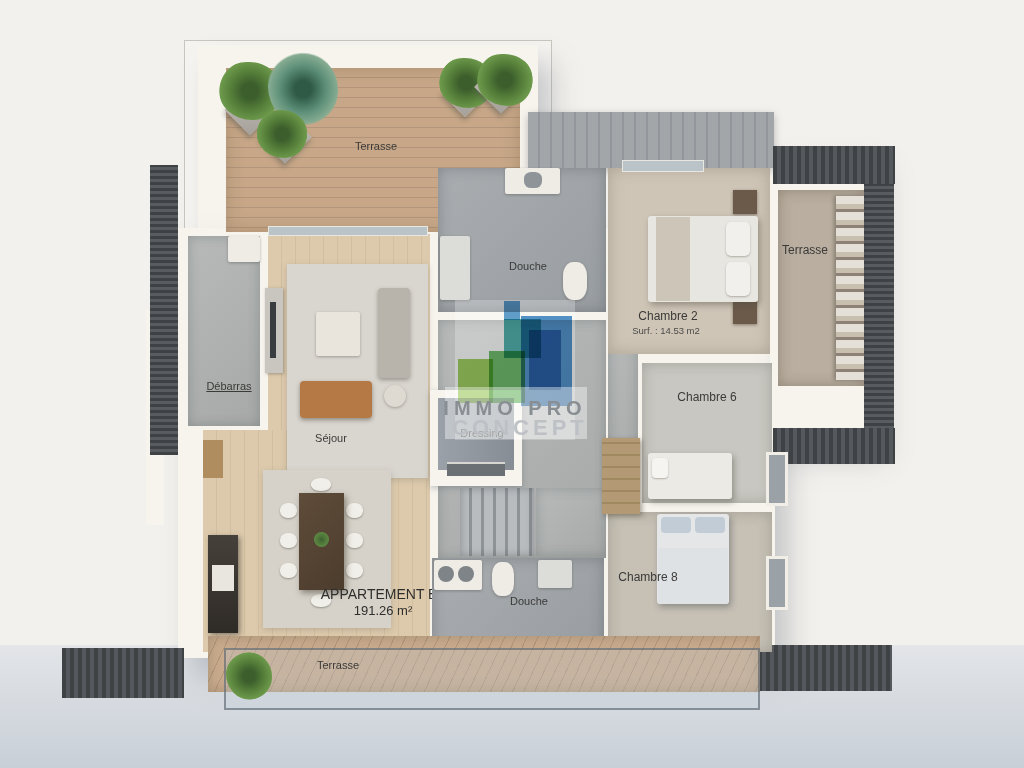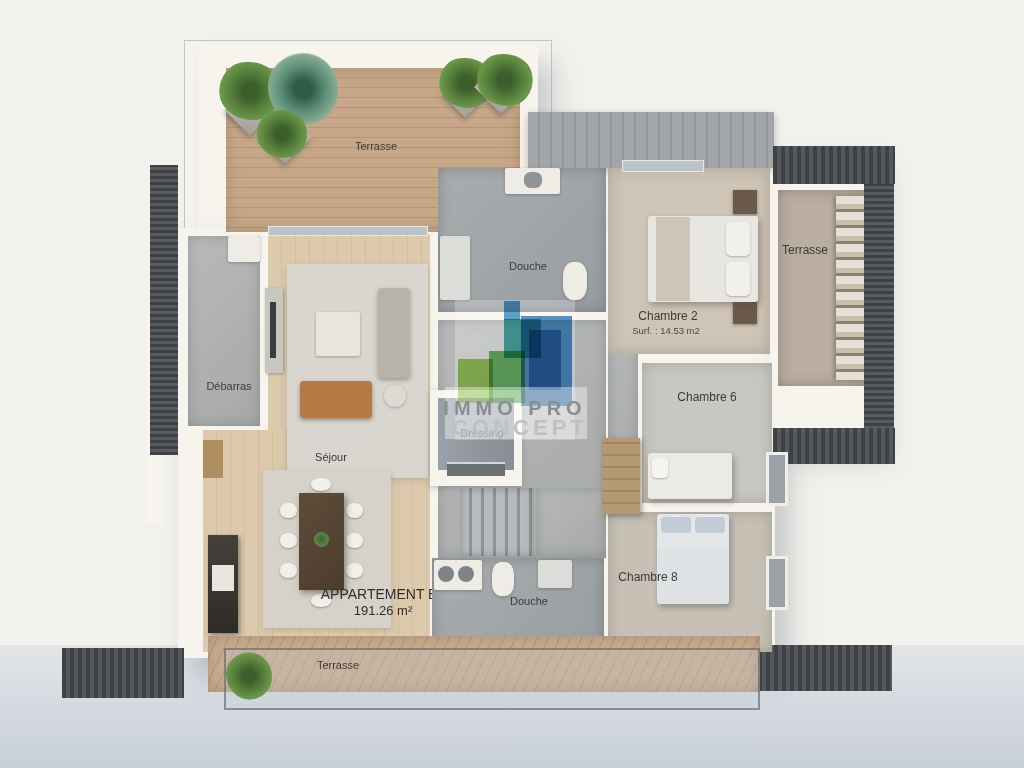--- a/index.html
+++ b/index.html
@@ -60,36 +60,36 @@
 <div class="abs plant" style="left:256px;top:110px;width:52px;height:48px;"></div>
 <div class="abs planter" style="left:448px;top:76px;width:34px;height:34px;"></div>
 <div class="abs plant" style="left:438px;top:58px;width:56px;height:50px;"></div>
 <div class="abs planter" style="left:482px;top:68px;width:38px;height:38px;"></div>
 <div class="abs plant" style="left:476px;top:54px;width:58px;height:52px;"></div>
 <div class="abs planter" style="left:462px;top:186px;width:38px;height:38px;"></div>
 <div class="abs plant" style="left:448px;top:168px;width:62px;height:54px;"></div>
 
 <div class="abs concrete-l" style="left:188px;top:236px;width:72px;height:190px;"></div>
 <div class="abs white-furn" style="left:228px;top:236px;width:32px;height:26px;"></div>
-<div class="abs label" style="left:229px;top:386px;">Débarras</div>
+<div class="abs label" style="left:229px;top:386px;text-decoration:underline;">Débarras</div>
 
 <div class="abs woodfloor" style="left:268px;top:234px;width:162px;height:196px;"></div>
 
 <div class="abs woodfloor" style="left:203px;top:430px;width:227px;height:222px;"></div>
 <div class="abs glass" style="left:268px;top:226px;width:158px;height:8px;"></div>
 <div class="abs glass" style="left:250px;top:646px;width:170px;height:9px;"></div>
 
 <div class="abs rug" style="left:287px;top:264px;width:141px;height:214px;"></div>
 <div class="abs" style="left:265px;top:288px;width:18px;height:85px;background:#c9c6c0;box-shadow:1px 1px 3px rgba(70,70,65,.4);"></div>
 <div class="abs" style="left:270px;top:302px;width:6px;height:56px;background:#3a3d40;"></div>
 <div class="abs white-furn" style="left:316px;top:312px;width:44px;height:44px;background:#e9e5dc;"></div>
 <div class="abs" style="left:378px;top:288px;width:32px;height:90px;background:#b9b4ab;border-radius:4px;box-shadow:0 2px 4px rgba(70,70,65,.45);"></div>
 <div class="abs" style="left:300px;top:381px;width:72px;height:37px;background:#b57946;border-radius:4px;box-shadow:0 2px 4px rgba(70,60,45,.5);"></div>
 <div class="abs" style="left:384px;top:385px;width:22px;height:22px;border-radius:50%;background:#dedad2;box-shadow:0 1px 3px rgba(70,70,65,.4);"></div>
-<div class="abs label" style="left:331px;top:438px;margin-top:19px;">Séjour</div>
+<div class="abs label" style="left:331px;top:438px;">Séjour</div>
 
 <div class="abs rug" style="left:263px;top:470px;width:128px;height:158px;background:#d6d2c9;"></div>
 <div class="abs chair" style="left:280px;top:503px;width:17px;height:15px;"></div>
 <div class="abs chair" style="left:280px;top:533px;width:17px;height:15px;"></div>
 <div class="abs chair" style="left:280px;top:563px;width:17px;height:15px;"></div>
 <div class="abs chair" style="left:346px;top:503px;width:17px;height:15px;"></div>
 <div class="abs chair" style="left:346px;top:533px;width:17px;height:15px;"></div>
 <div class="abs chair" style="left:346px;top:563px;width:17px;height:15px;"></div>
 <div class="abs chair" style="left:311px;top:478px;width:20px;height:13px;"></div>
 <div class="abs chair" style="left:311px;top:594px;width:20px;height:13px;"></div>

